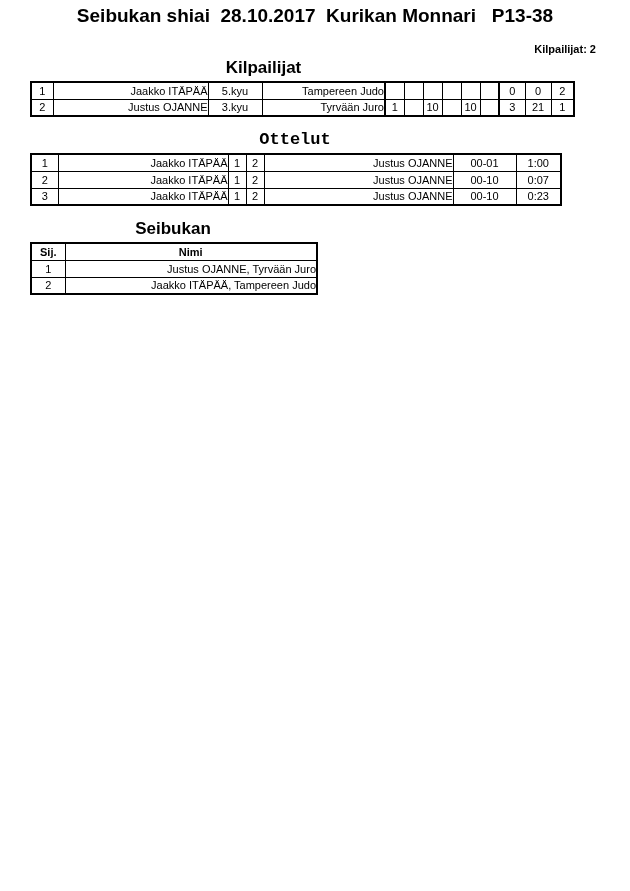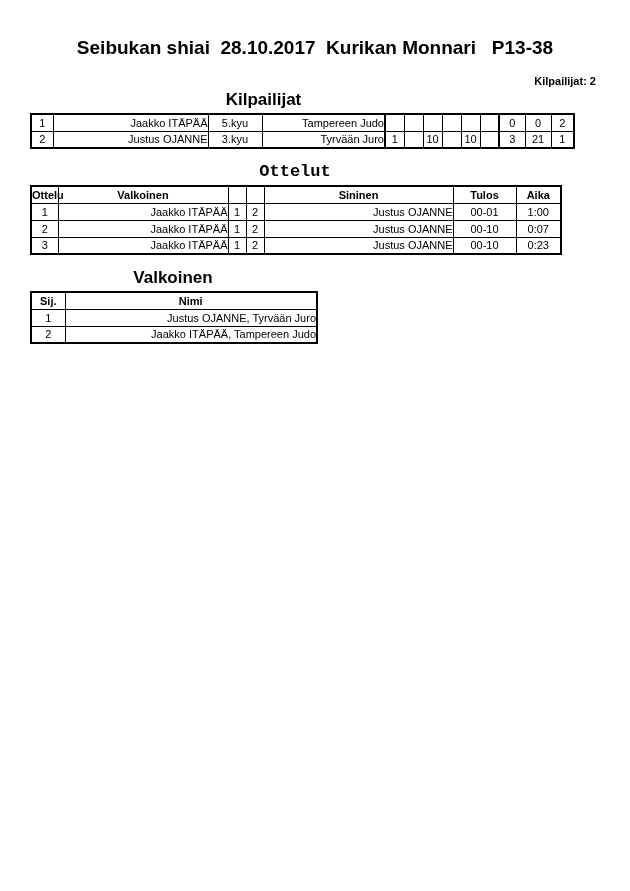--- a/index.html
+++ b/index.html
@@ -6,21 +6,21 @@
   html, body { margin: 0; padding: 0; }
   body {
     width: 630px;
     height: 891px;
     background: #ffffff;
     color: #000000;
     font-family: "Liberation Sans", sans-serif;
     overflow: hidden;
   }
   .title {
-    margin-top: 36px;
+    margin-top: 4px;
     text-align: center;
     font-weight: bold;
     font-size: 19px;
     line-height: 23px;
     white-space: pre;
   }
   .competitors {
     margin-top: 16px;
     text-align: right;
     padding-right: 34px;
@@ -125,29 +125,20 @@
   <colgroup>
     <col style="width:27px">
       <col style="width:170px">
       <col style="width:18px">
       <col style="width:18px">
     <col style="width:189px">
       <col style="width:63px">
       <col style="width:45px">
   </colgroup>
   <tbody>
-      <tr>
-    <th class="ctr">Ottelu</th>
-    <th class="ctr">Valkoinen</th>
-    <th class="ctr"></th>
-    <th class="ctr"></th>
-    <th class="ctr">Sininen</th>
-    <th class="ctr">Tulos</th>
-    <th class="ctr">Aika</th>
-  </tr>
   <tr>
     <td class="ctr">1</td>
     <td class="lft">Jaakko ITÄPÄÄ</td>
     <td class="ctr">1</td>
     <td class="ctr">2</td>
     <td class="lft">Justus OJANNE</td>
     <td class="ctr">00-01</td>
     <td class="ctr">1:00</td>
   </tr>
   <tr>
@@ -164,21 +155,21 @@
     <td class="lft">Jaakko ITÄPÄÄ</td>
     <td class="ctr">1</td>
     <td class="ctr">2</td>
     <td class="lft">Justus OJANNE</td>
     <td class="ctr">00-10</td>
     <td class="ctr">0:23</td>
   </tr>
 </tbody>
   </table>
 
-<div class="section-heading h-tulokset">Valkoinen</div>
+<div class="section-heading h-tulokset">Seibukan</div>
 <table class="t t3">
   <colgroup>
     <col style="width:34px">
       <col style="width:252px">
   </colgroup>
   <tbody>
       <tr>
     <th class="ctr">Sij.</th>
     <th class="ctr">Nimi</th>
   </tr>

